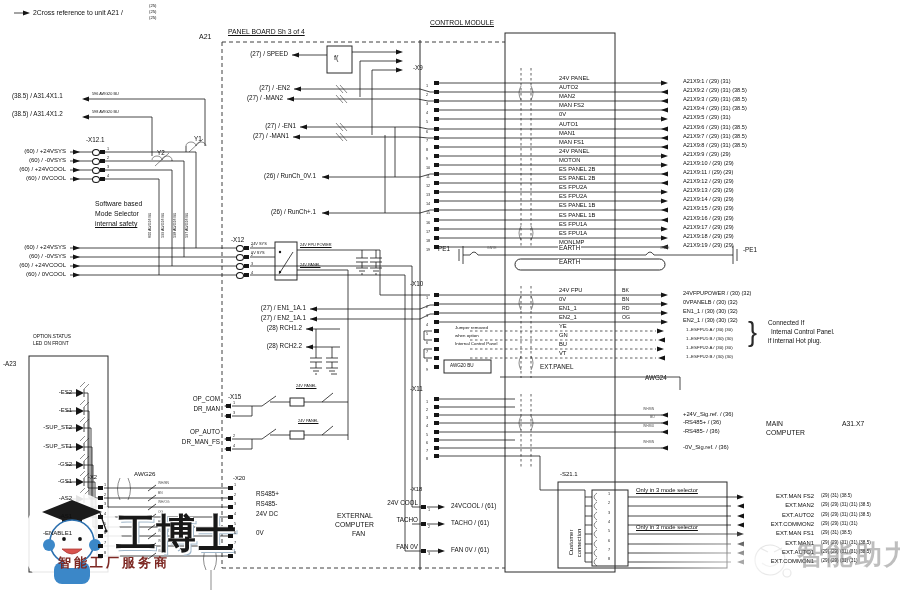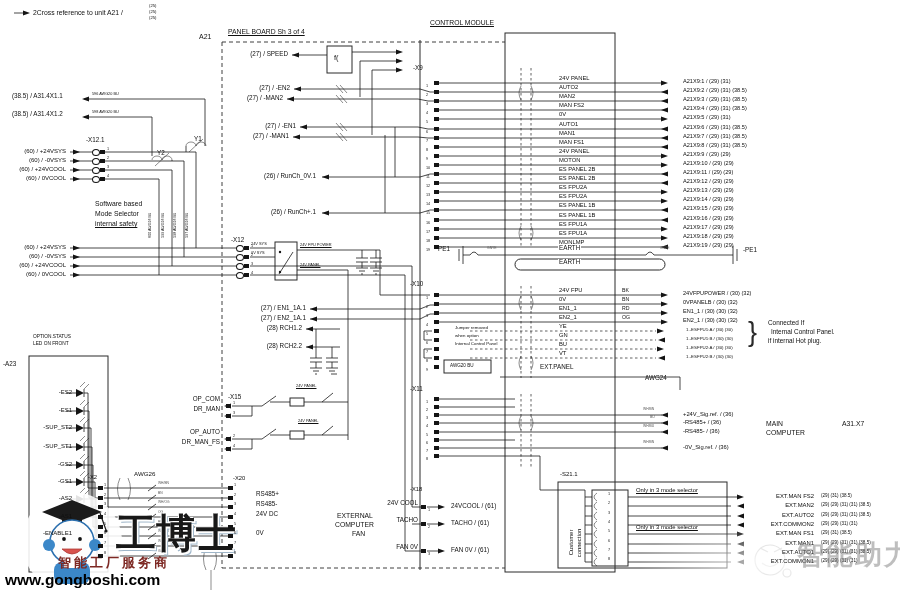--- a/index.html
+++ b/index.html
@@ -363,21 +363,20 @@
       <div class="lbl" style="left: 821px; top: 494px; font-size: 4.6px;">(29) (31) (38.5)</div>
       <div class="lbl" style="left: 821px; top: 503px; font-size: 4.6px;">(29) (29) (31) (31) (38.5)</div>
       <div class="lbl" style="left: 821px; top: 513px; font-size: 4.6px;">(29) (29) (31) (31) (38.5)</div>
       <div class="lbl" style="left: 821px; top: 522px; font-size: 4.6px;">(29) (29) (31) (31)</div>
       <div class="lbl" style="left: 821px; top: 531px; font-size: 4.6px;">(29) (31) (38.5)</div>
       <div class="lbl" style="left: 821px; top: 541px; font-size: 4.6px;">(29) (29) (31) (31) (38.5)</div>
       <div class="lbl" style="left: 821px; top: 550px; font-size: 4.6px;">(29) (29) (31) (31) (38.5)</div>
       <div class="lbl" style="left: 821px; top: 559px; font-size: 4.6px;">(29) (29) (31) (31)</div>
       <div class="lbl wm1" style="left: 116px; top: 512px; font-size: 40px;">工博士</div>
       <div class="lbl wm2" style="left: 58px; top: 556px; font-size: 13px;">智能工厂服务商</div>
-      <div class="lbl wm3" style="left: 5px; top: 572px; font-size: 15.5px;">www.gongboshi.com</div>
       <div class="lbl wm4" style="left: 797px; top: 541px; font-size: 27px;">智能助力</div>
       <div class="pin" style="left: 434px; top: 81px;"></div>
       <div class="pnum" style="left: 426px; top: 84px;">1</div>
       <div class="pin" style="left: 434px; top: 90px;"></div>
       <div class="pnum" style="left: 426px; top: 93px;">2</div>
       <div class="pin" style="left: 434px; top: 99px;"></div>
       <div class="pnum" style="left: 426px; top: 102px;">3</div>
       <div class="pin" style="left: 434px; top: 108px;"></div>
       <div class="pnum" style="left: 426px; top: 111px;">4</div>
       <div class="pin" style="left: 434px; top: 117px;"></div>

